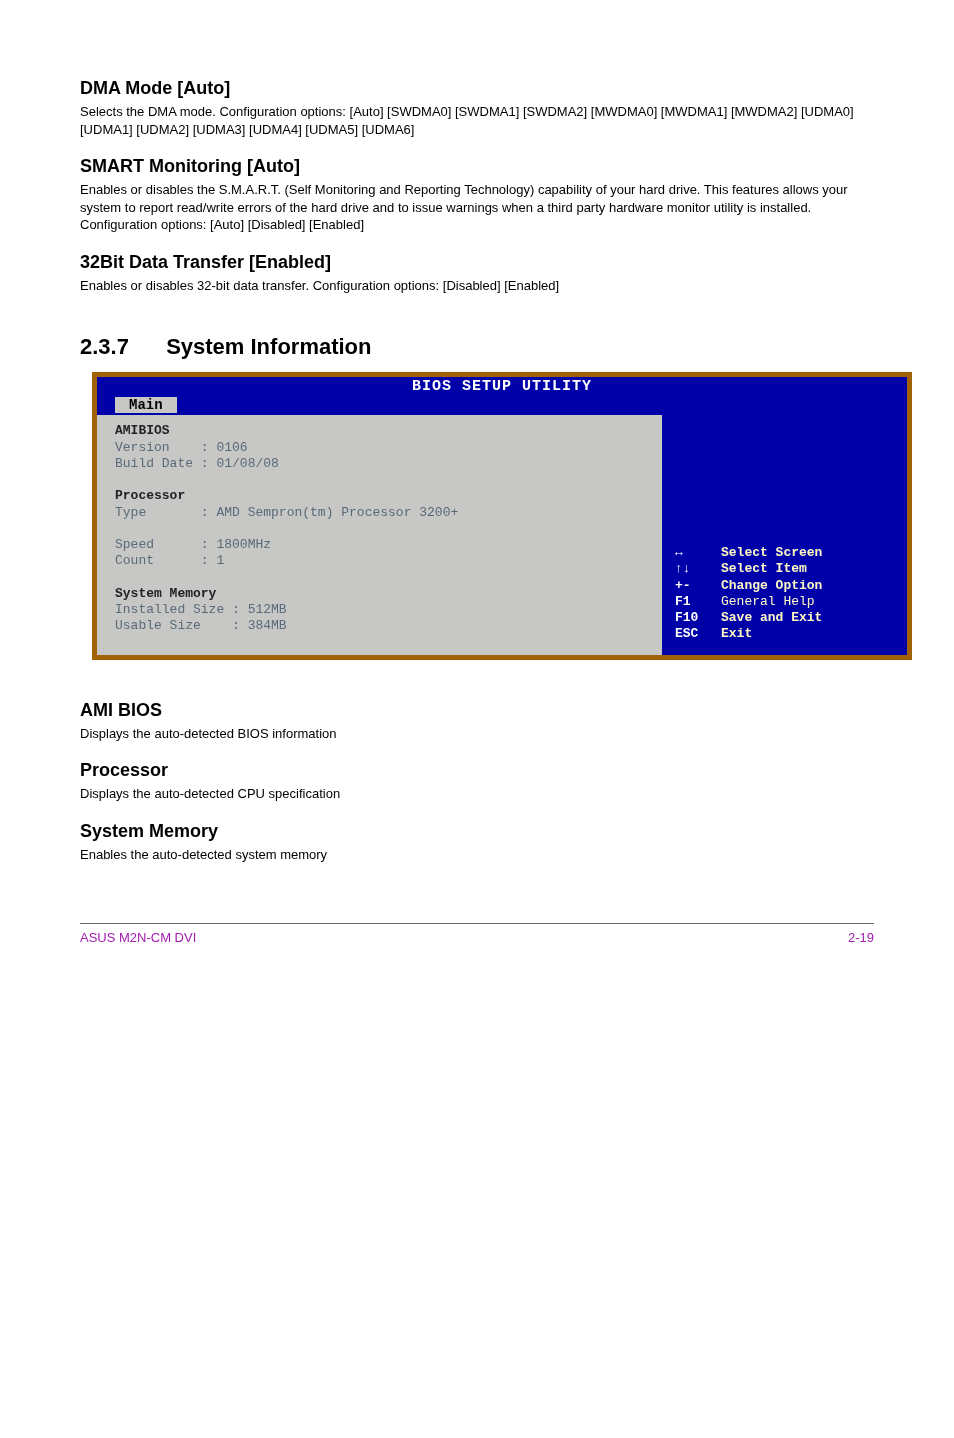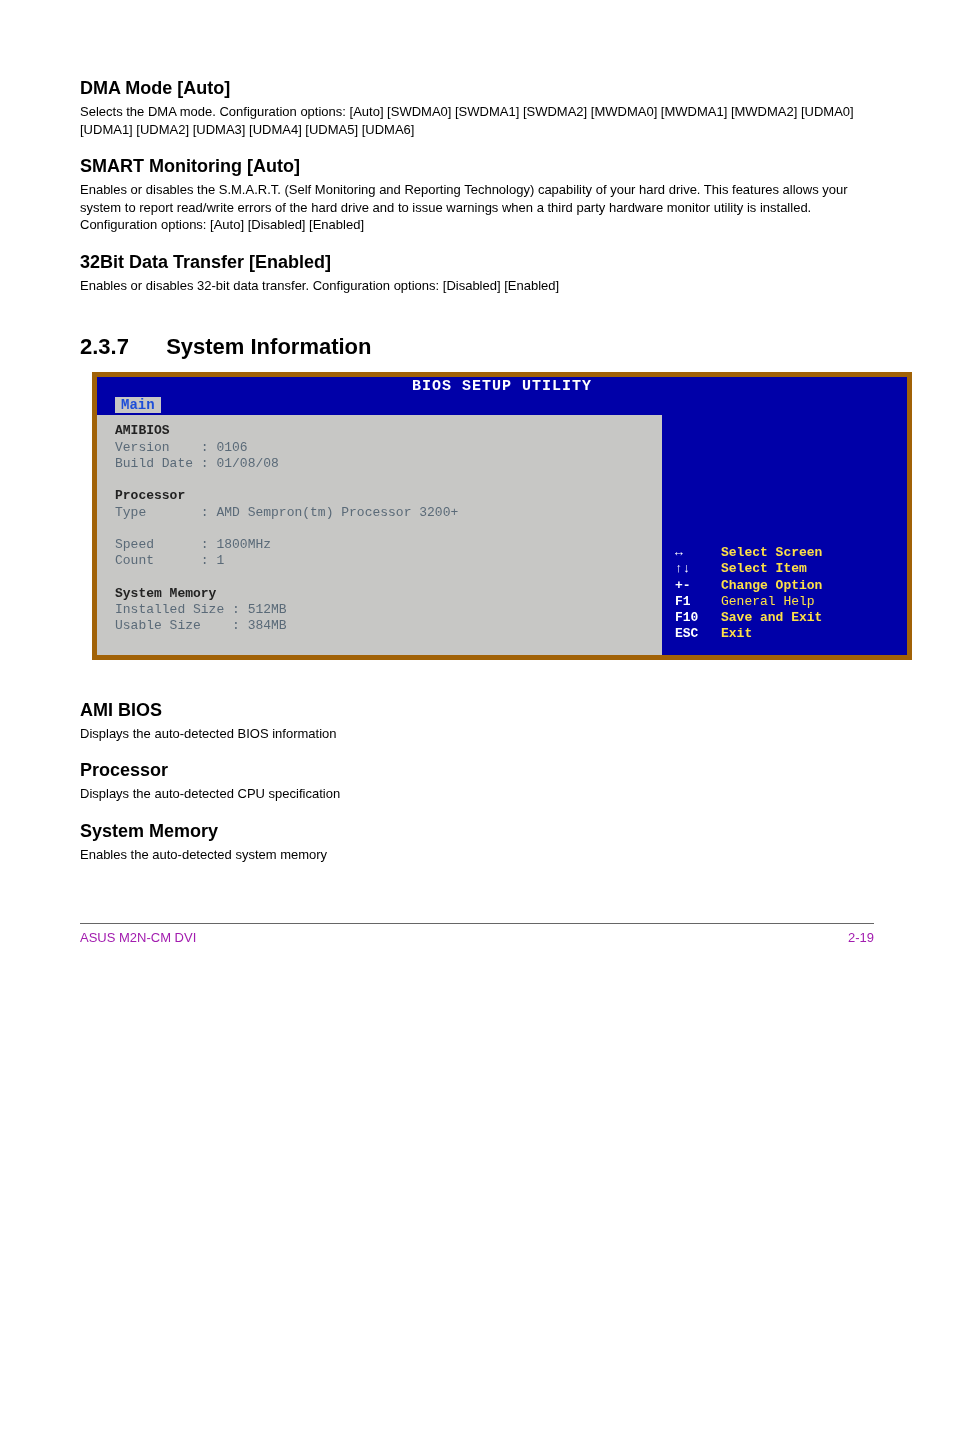--- a/index.html
+++ b/index.html
@@ -49,25 +49,25 @@
   letter-spacing: 1px;
   padding: 1px 0;
 }
 .bios-tab-row {
   background: #0000a8;
   padding: 0 0 1px 18px;
 }
 .bios-tab {
   display: inline-block;
   background: #c7c7c5;
-  color: #1d4ed8;
+  color: #000000;
   font-family: "Courier New", monospace;
   font-weight: bold;
   font-size: 14px;
-  padding: 0px 6px;
+  padding: 0px 14px;
 }
 .bios-body {
   display: flex;
   align-items: stretch;
 }
 .bios-left {
   flex: 1;
   padding: 8px 18px 20px 18px;
   color: #5a6a78;
   font-size: 13px;
@@ -97,21 +97,21 @@
   display: flex;
   gap: 12px;
   line-height: 1.25;
 }
 .bios-help-key {
   color: #fff;
   width: 34px;
   font-weight: bold;
 }
 .bios-help-label {
-  color: #fde047;
+  color: #fef9c3;
 }
 .bios-help-label.bold {
   font-weight: bold;
 }
 .footer {
   border-top: 1px solid #666;
   margin: 60px 0 0 0;
   padding-top: 6px;
   display: flex;
   justify-content: space-between;

